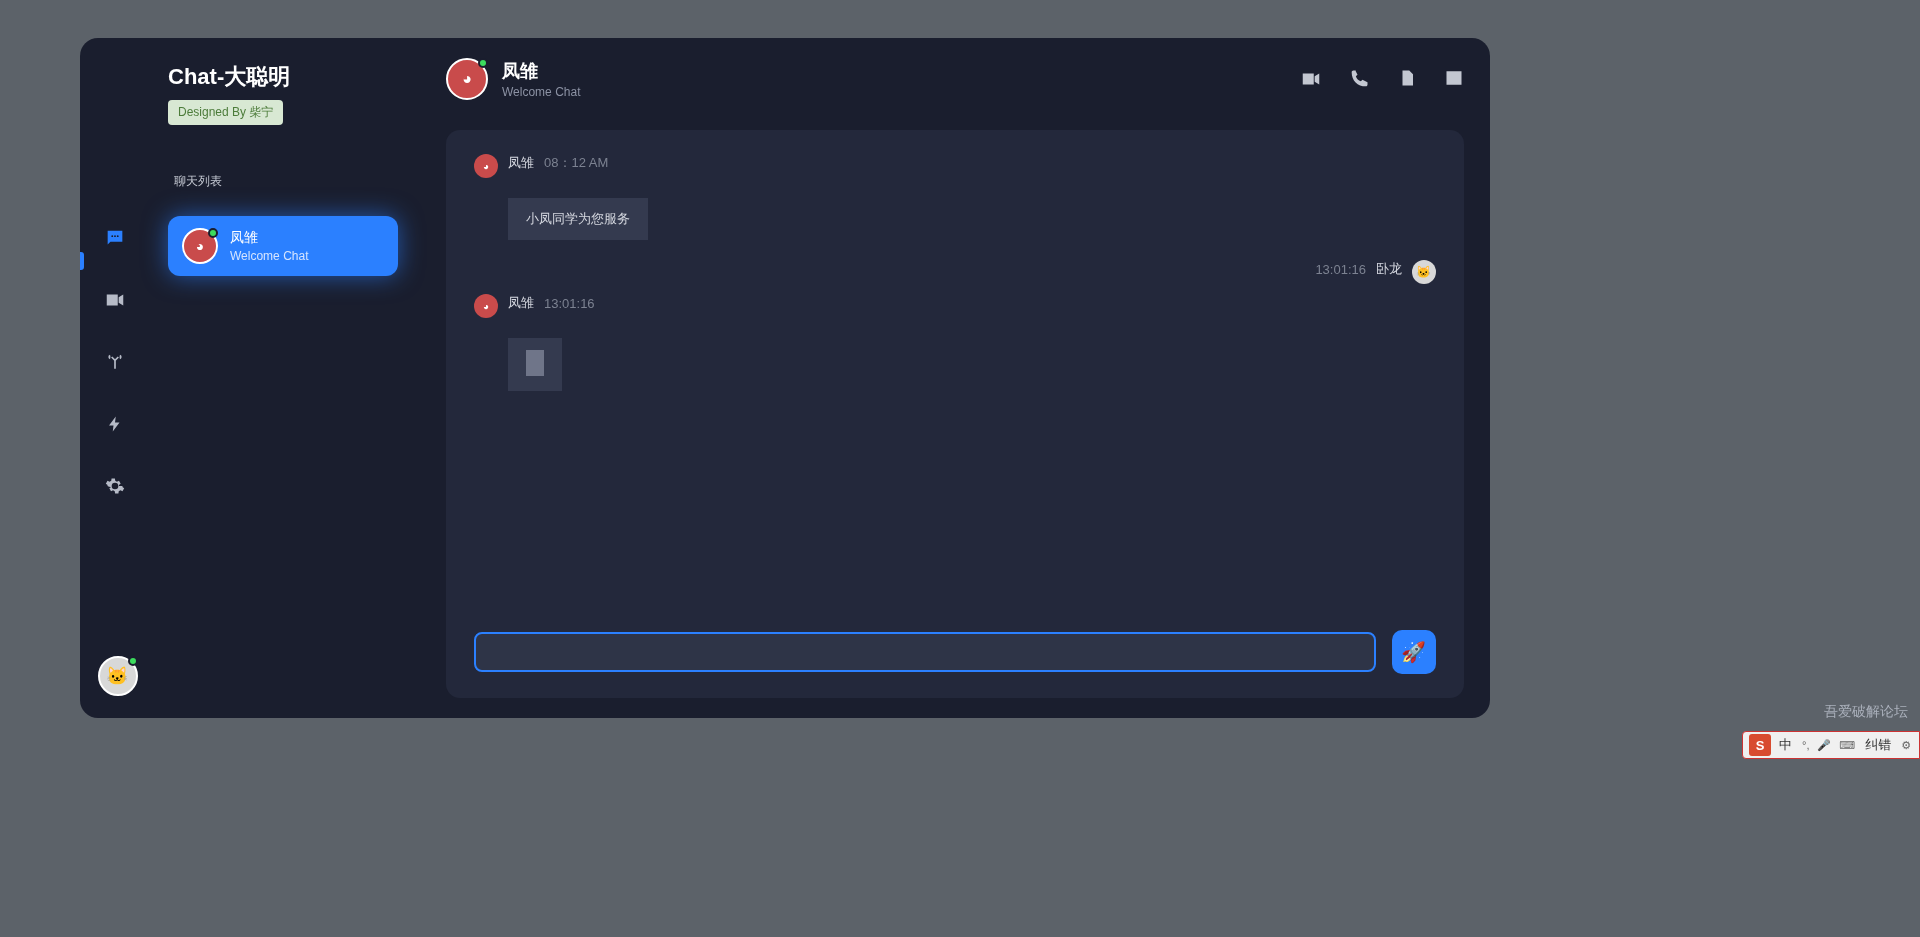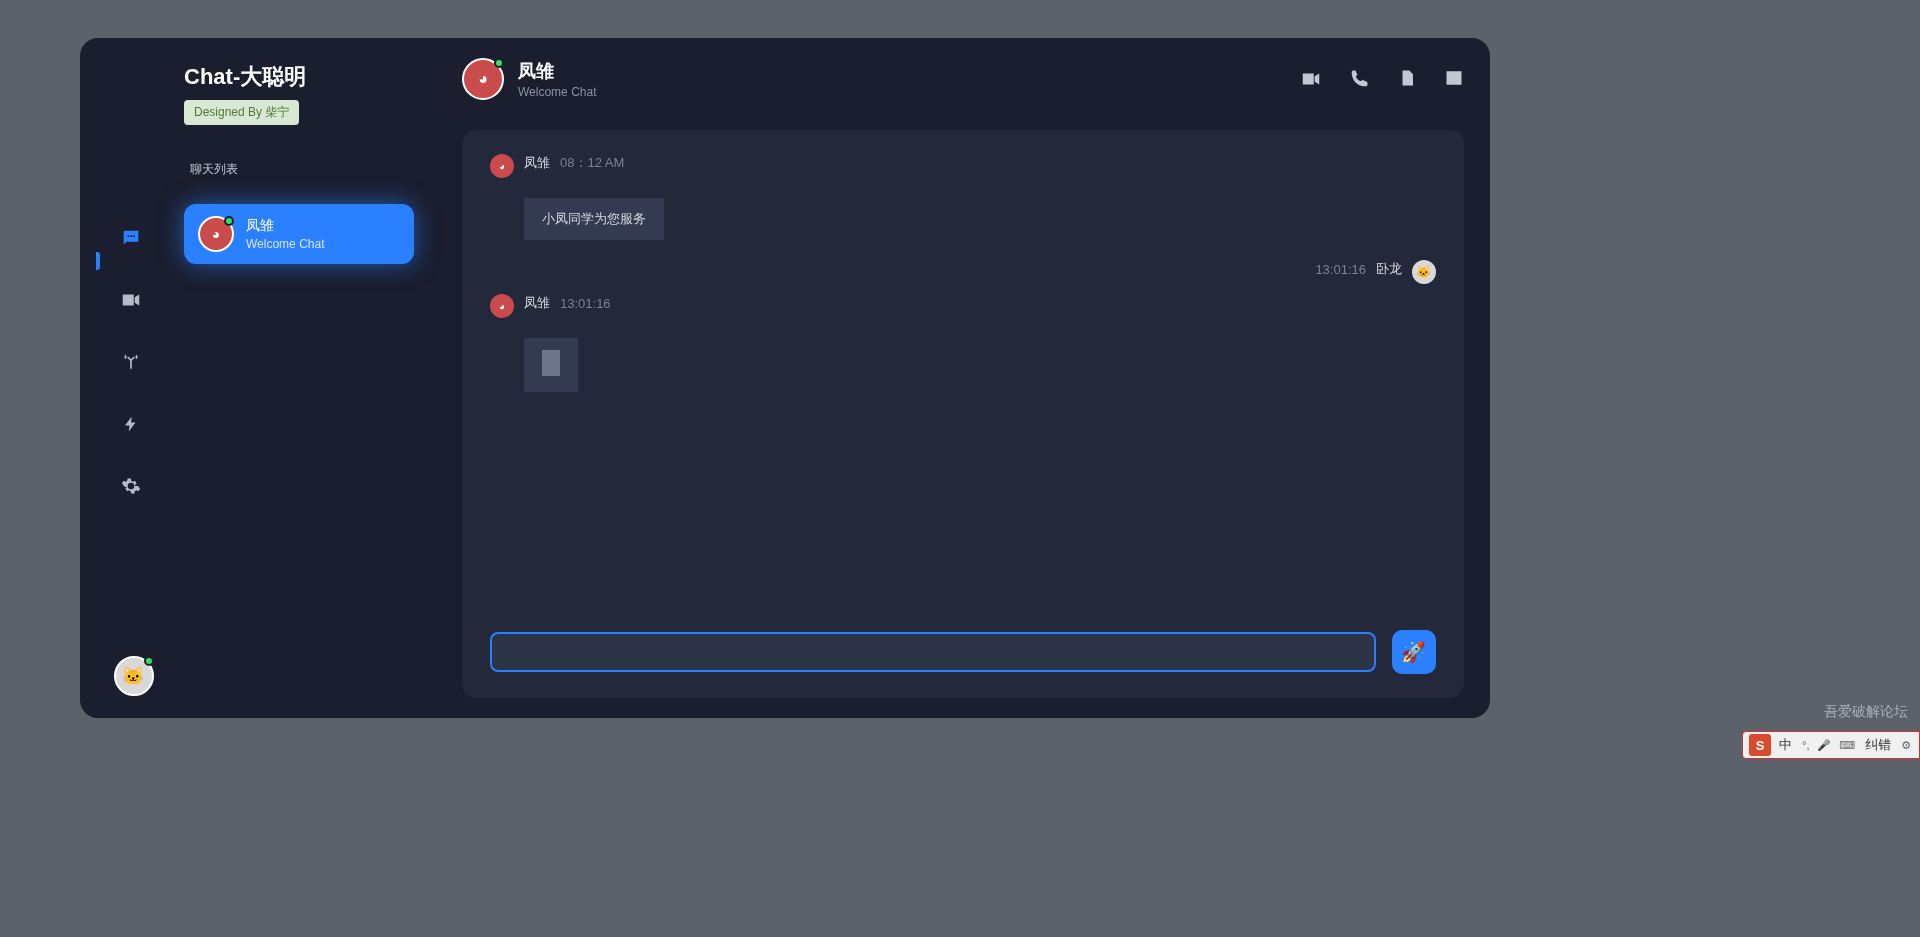--- a/index.html
+++ b/index.html
@@ -1,24 +1,24 @@
 <!DOCTYPE html>
 <html><head>
 <meta charset="utf-8">
 <style>
 * { margin:0; padding:0; box-sizing:border-box; font-family:-apple-system,BlinkMacSystemFont,"Segoe UI","Microsoft YaHei",sans-serif; }
 body { background:#5c6269; width:1920px; height:937px; overflow:hidden; position:relative; }
-.app-window { position:absolute; left:80px; top:38px; width:1410px; height:680px; background:#1a1e2e; border-radius:18px; display:flex;padding-left:16px; }
+.app-window { position:absolute; left:80px; top:38px; width:1410px; height:680px; background:#1a1e2e; border-radius:18px; display:flex; }
 .nav-rail { width:70px; height:100%; display:flex; flex-direction:column; align-items:center; padding-top:180px; position:relative; }
 .nav-item { width:40px; height:40px; display:flex; align-items:center; justify-content:center; color:#b6bbc7; margin-bottom:22px; cursor:pointer; position:relative; }
 .nav-item.active { color:#2b80ff; }
 .nav-indicator { position:absolute; left:0; top:214px; width:4px; height:18px; background:#2b80ff; border-radius:0 3px 3px 0; }
 .sidebar { width:270px; height:100%; padding:24px 22px 0 18px; }
 .app-title { color:#fff; font-size:22px; font-weight:600; margin-bottom:8px; }
-.designed-badge { display:inline-block; background:#d8e8d3; color:#4c7c3a; font-size:12px; padding:4px 10px; border-radius:4px; margin-bottom:36px;text-align:right; }
+.designed-badge { display:inline-block; background:#d8e8d3; color:#4c7c3a; font-size:12px; padding:4px 10px; border-radius:4px; margin-bottom:48px;text-align:right; }
 .list-header { color:#c3c7d1; font-size:12px; margin-bottom:26px; padding-left:6px; }
 .contact-item { background:#2b80ff; border-radius:12px; padding:12px 14px; display:flex; align-items:center; gap:12px; box-shadow:0 0 24px rgba(43,128,255,0.6); cursor:pointer; }
 .avatar { width:36px; height:36px; border-radius:50%; background:#c94b4b; border:2px solid #fff; position:relative; flex-shrink:0; display:flex; align-items:center; justify-content:center; }
 .avatar::after { content:"◕"; color:#fff; font-size:14px; }
 .status-dot { position:absolute; top:-2px; right:-2px; width:10px; height:10px; background:#3cdc5d; border-radius:50%; border:2px solid #1a1e2e; }
 .contact-name { color:#fff; font-size:14px; font-weight:500; }
 .contact-sub { color:#d5e4ff; font-size:12px; margin-top:2px; }
 .main { flex:1; height:100%; display:flex; flex-direction:column; padding:20px 26px; }
 .header { display:flex; align-items:center; justify-content:space-between; margin-bottom:30px; }
 .header-left { display:flex; align-items:center; gap:14px; }
@@ -33,21 +33,21 @@
 .msg-row { display:flex; margin-bottom:10px; align-items:flex-start; gap:10px; }
 .msg-row.right { flex-direction:row-reverse; }
 .msg-avatar { width:24px; height:24px; border-radius:50%; background:#c94b4b; flex-shrink:0; display:flex; align-items:center; justify-content:center; font-size:10px; color:#fff; }
 .msg-avatar.cat { background:#d8d8d8; }
 .msg-avatar.cat::after { content:"🐱"; font-size:12px; }
 .msg-avatar.bot::after { content:"◕"; }
 .msg-meta { display:flex; align-items:center; gap:10px; font-size:13px; }
 .msg-row.right .msg-meta { flex-direction:row-reverse; }
 .msg-author { color:#d4d7df; font-weight:500; }
 .msg-time { color:#7c8291; }
-.msg-bubble { margin-top:10px; margin-left:34px; background:#343a4f; color:#d4d7df; padding:12px 18px; border-radius:0; display:inline-block; font-size:13px;font-family:Liberation Serif, serif; }
+.msg-bubble { margin-top:10px; margin-left:34px; background:#343a4f; color:#d4d7df; padding:12px 18px; border-radius:0; display:inline-block; font-size:13px; }
 .msg-row.right + .bubble-row { text-align:right; }
 .bubble-row { margin-bottom:20px; }
 .bubble-row.right { text-align:right; }
 .bubble-row.right .msg-bubble { margin-left:0; margin-right:0; background:#2b80ff; color:#fff; }
 .loading-box { width:18px; height:26px; background:#6f7589; display:inline-block; }
 .input-row { display:flex; gap:16px; align-items:center; margin-top:14px; }
 .msg-input { flex:1; height:40px; background:#2e3447; border:2px solid #2b80ff; border-radius:8px; padding:0 14px; color:#fff; font-size:14px; outline:none; }
 .send-btn { width:44px; height:44px; background:#2b80ff; border:none; border-radius:10px; cursor:pointer; display:flex; align-items:center; justify-content:center; font-size:20px; }
 .user-avatar-bl { position:absolute; left:18px; bottom:22px; width:40px; height:40px; border-radius:50%; background:#d8d8d8; border:2px solid #fff; display:flex; align-items:center; justify-content:center; }
 .user-avatar-bl::after { content:"🐱"; font-size:18px; }

